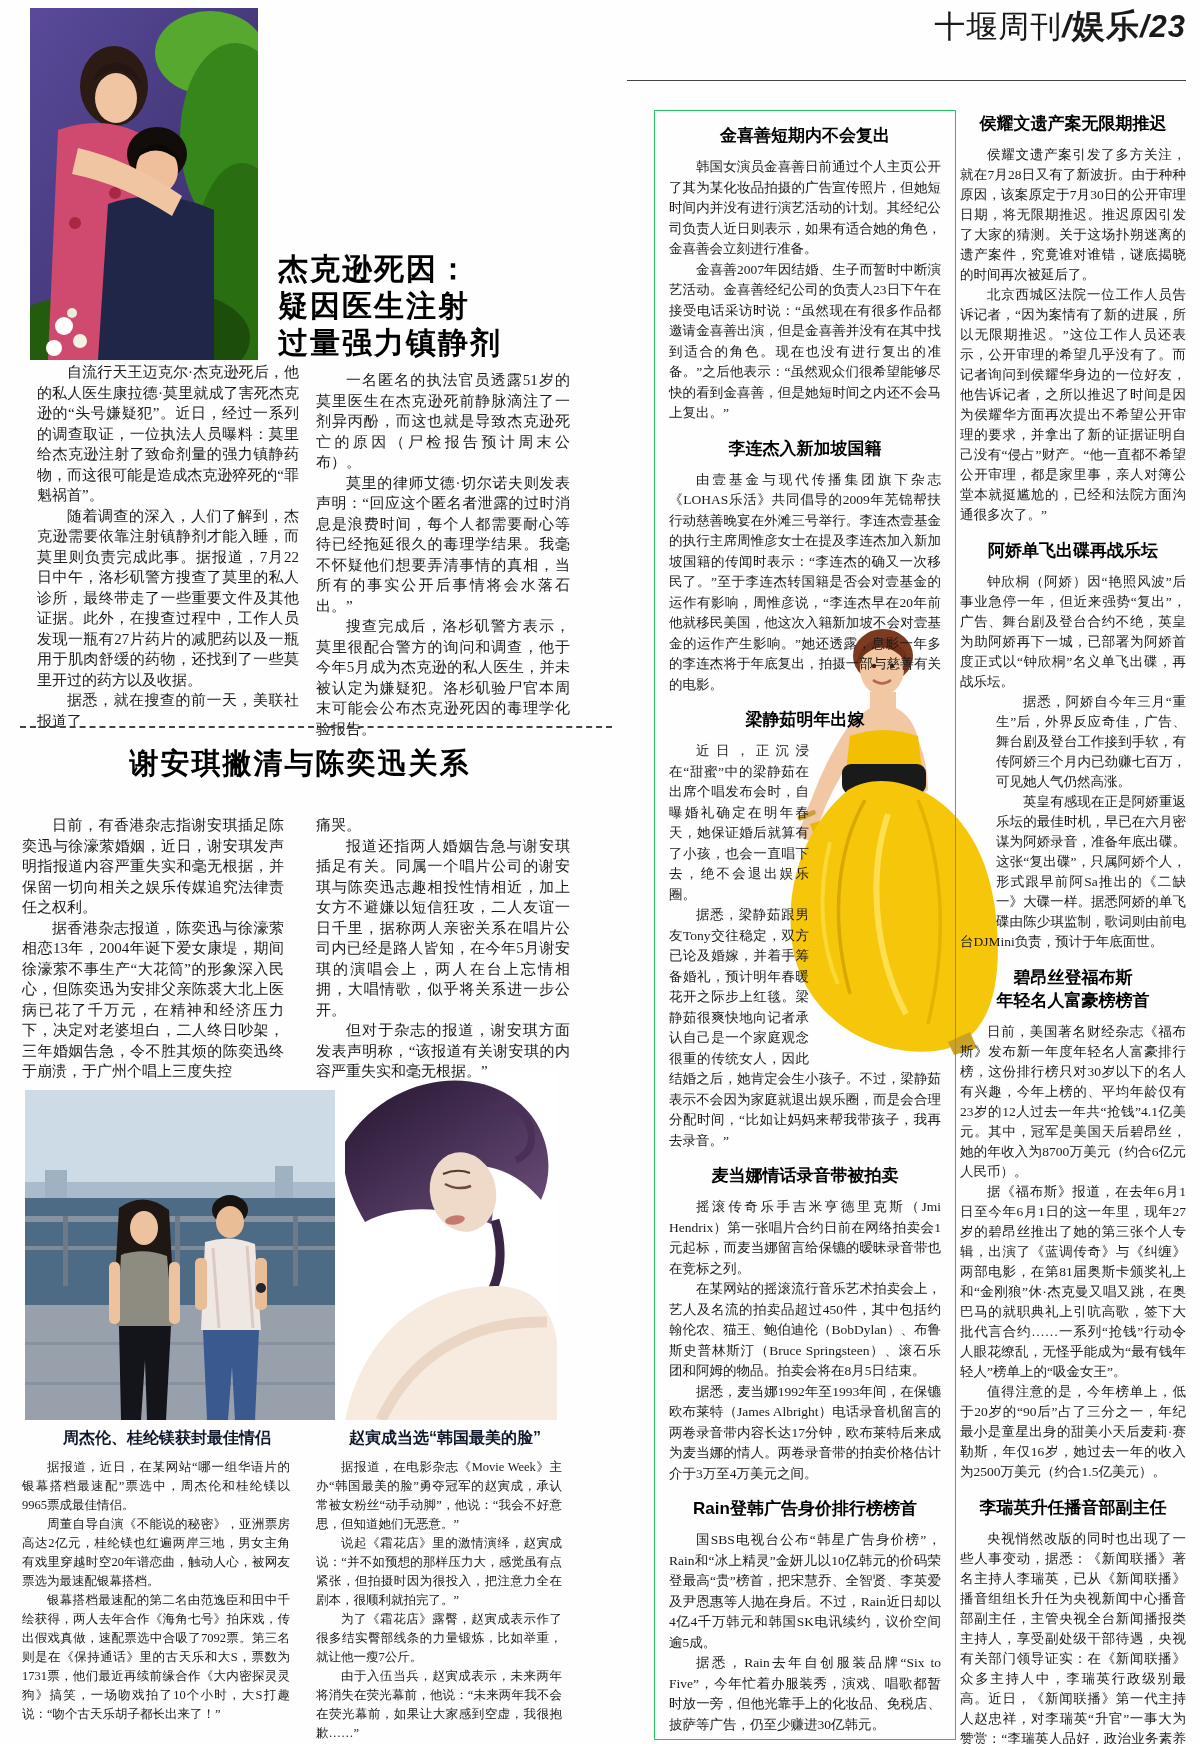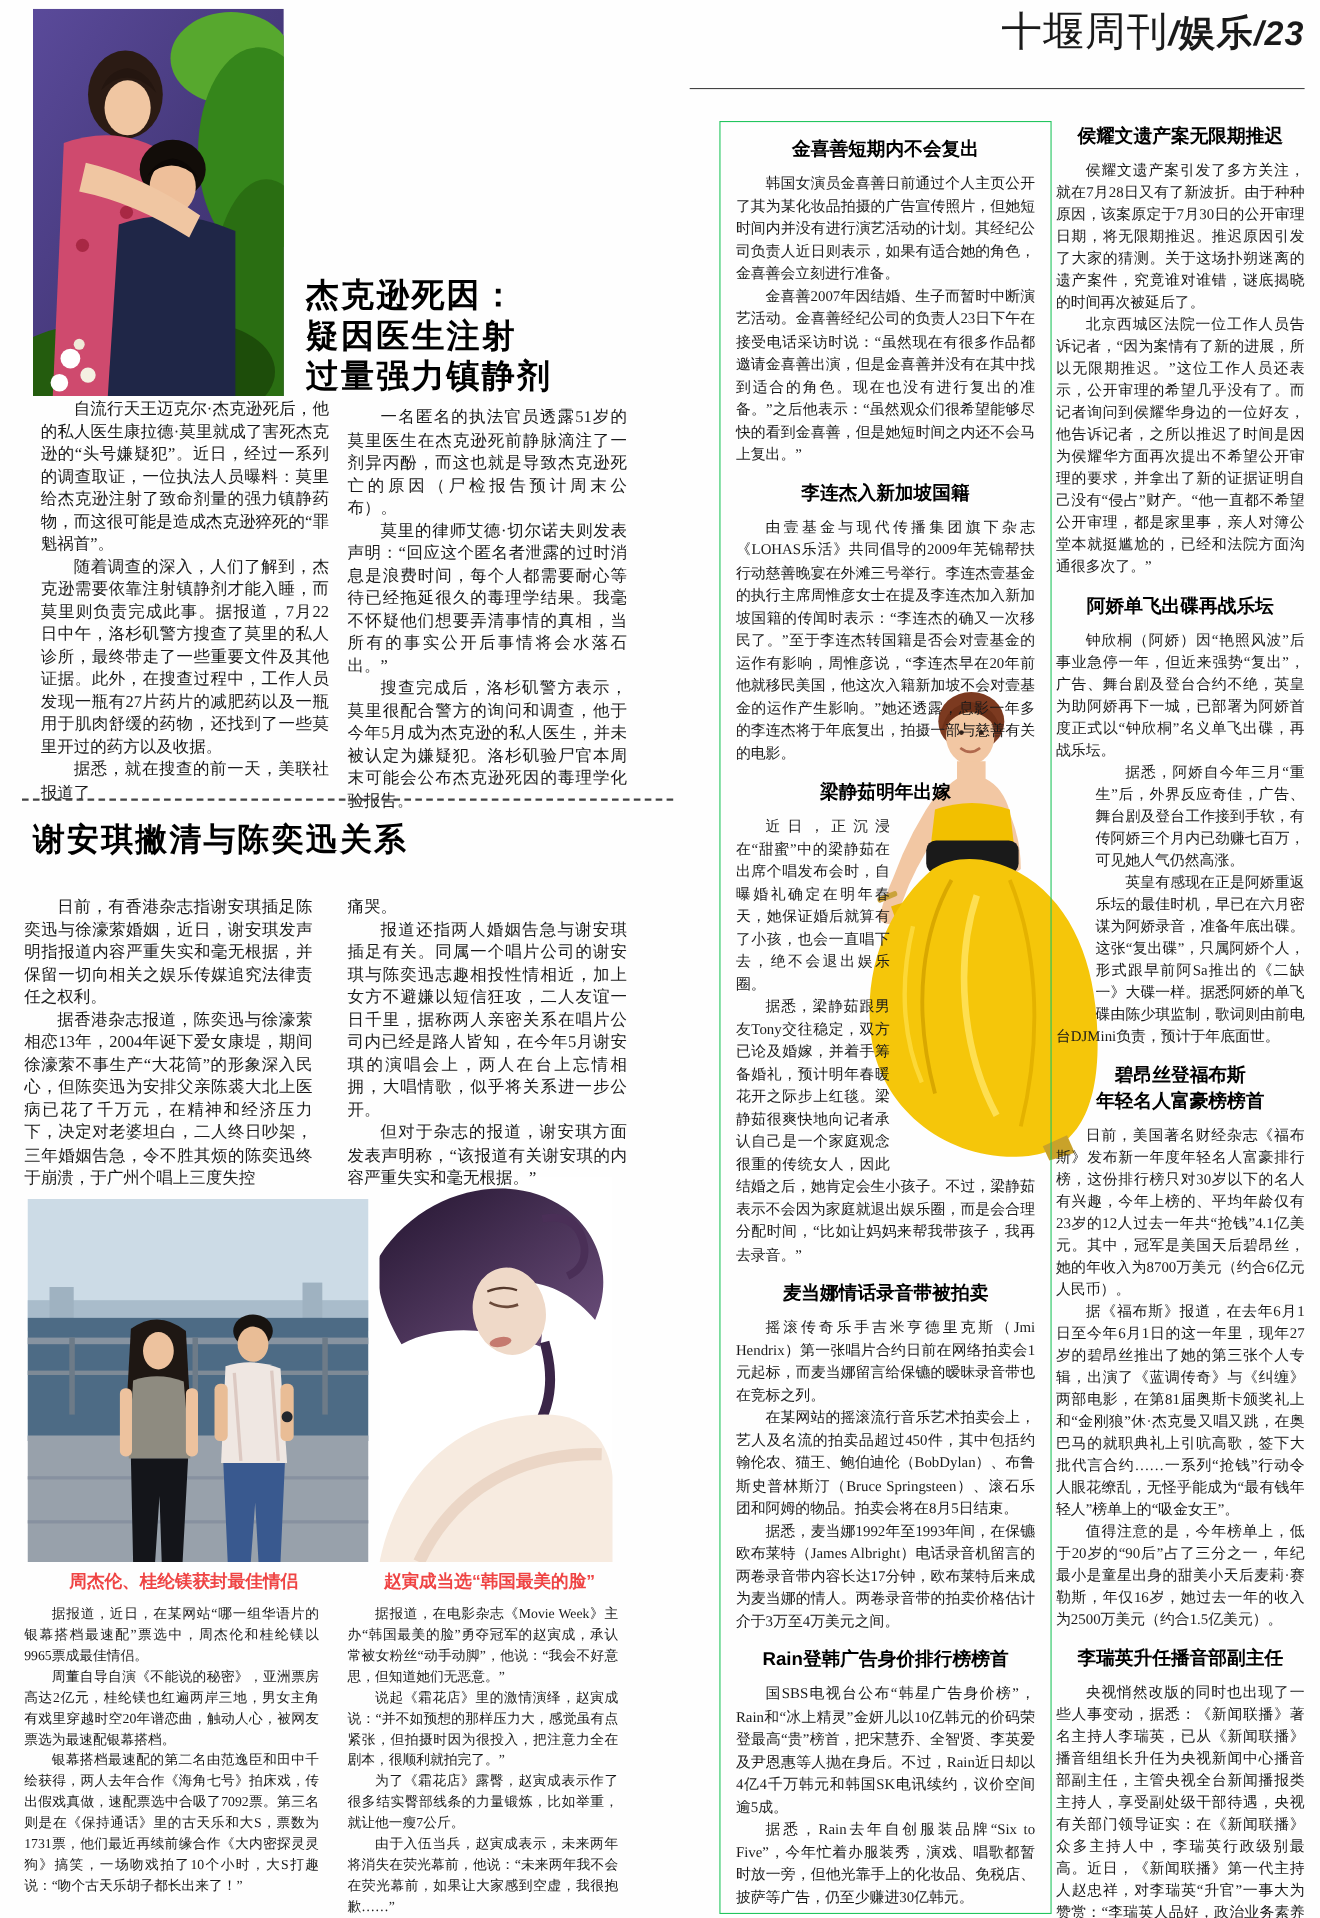--- a/index.html
+++ b/index.html
@@ -3,21 +3,21 @@
 <meta charset="utf-8">
 <style>
   html,body{margin:0;padding:0;background:#e8e8e4;}
   .page{position:relative;width:1200px;height:1744px;margin:0 auto;background:#fefefe;
         color:#1a1a1a;font-family:"Liberation Serif",serif;overflow:hidden;}
   [data-name]{box-sizing:border-box;}
 
   
   .masthead{position:absolute;left:600px;top:4px;width:586px;text-align:right;
             font-family:"Liberation Sans",sans-serif;letter-spacing:1px;white-space:nowrap;}
-  .mh-pub{font-size:37px;font-weight:normal;}
+  .mh-pub{font-size:31px;font-weight:normal;}
   .mh-slash{font-size:31px;font-weight:bold;font-style:italic;}
   .mh-sec{font-size:33px;font-weight:bold;}
   .mh-page{font-size:31px;font-weight:bold;font-style:italic;}
   .dateline{position:absolute;left:600px;top:47px;width:586px;text-align:right;
             font-family:"Liberation Sans",sans-serif;font-style:italic;font-weight:bold;
             font-size:15px;white-space:nowrap;}
   .dateline span{margin-left:14px;}
   .header-rule{position:absolute;left:627px;top:80px;width:559px;height:1px;background:#444;}
 
   
@@ -27,26 +27,26 @@
   .serif15{font-size:15px;line-height:20.5px;}
   .serif12{font-size:12.5px;line-height:19px;}
 
   
   .jk-headline{position:absolute;left:278px;top:250px;width:300px;z-index:2;
     font-family:"Liberation Sans",sans-serif;font-weight:bold;font-size:30px;line-height:37px;
     letter-spacing:2px;color:#000;}
   .dashed-divider{position:absolute;left:20px;top:726px;width:592px;border-top:2px dashed #444;z-index:2;}
 
   
-  .kay-title{position:absolute;left:30px;top:744px;width:540px;text-align:left;z-index:2;
+  .kay-title{position:absolute;left:30px;top:744px;width:540px;text-align:center;z-index:2;
     font-family:"Liberation Sans",sans-serif;font-weight:bold;font-size:29px;letter-spacing:2px;color:#000;}
 
   
   .caption{position:absolute;z-index:2;text-align:center;font-family:"Liberation Sans",sans-serif;
-           font-weight:bold;font-size:16px;color:#ef4444;}
+           font-weight:bold;font-size:16px;color:#0f172a;}
 
   
   .midbox{position:absolute;left:654px;top:110px;width:302px;height:1630px;border:1px solid #22c55e;
           padding:12px 14px;z-index:2;background:transparent;font-size:13.5px;line-height:20.5px;}
   .midbox article{margin:0;}
   .mid-title{text-align:center;font-family:"Liberation Sans",sans-serif;font-weight:bold;
              font-size:17px;margin:14px 0 10px;line-height:22px;color:#000;}
   .midbox article:first-child .mid-title{margin-top:2px;}
   .midbox p{margin:0;text-indent:2em;text-align:justify;}
   .fish-spacer{float:right;width:132px;height:315px;}

